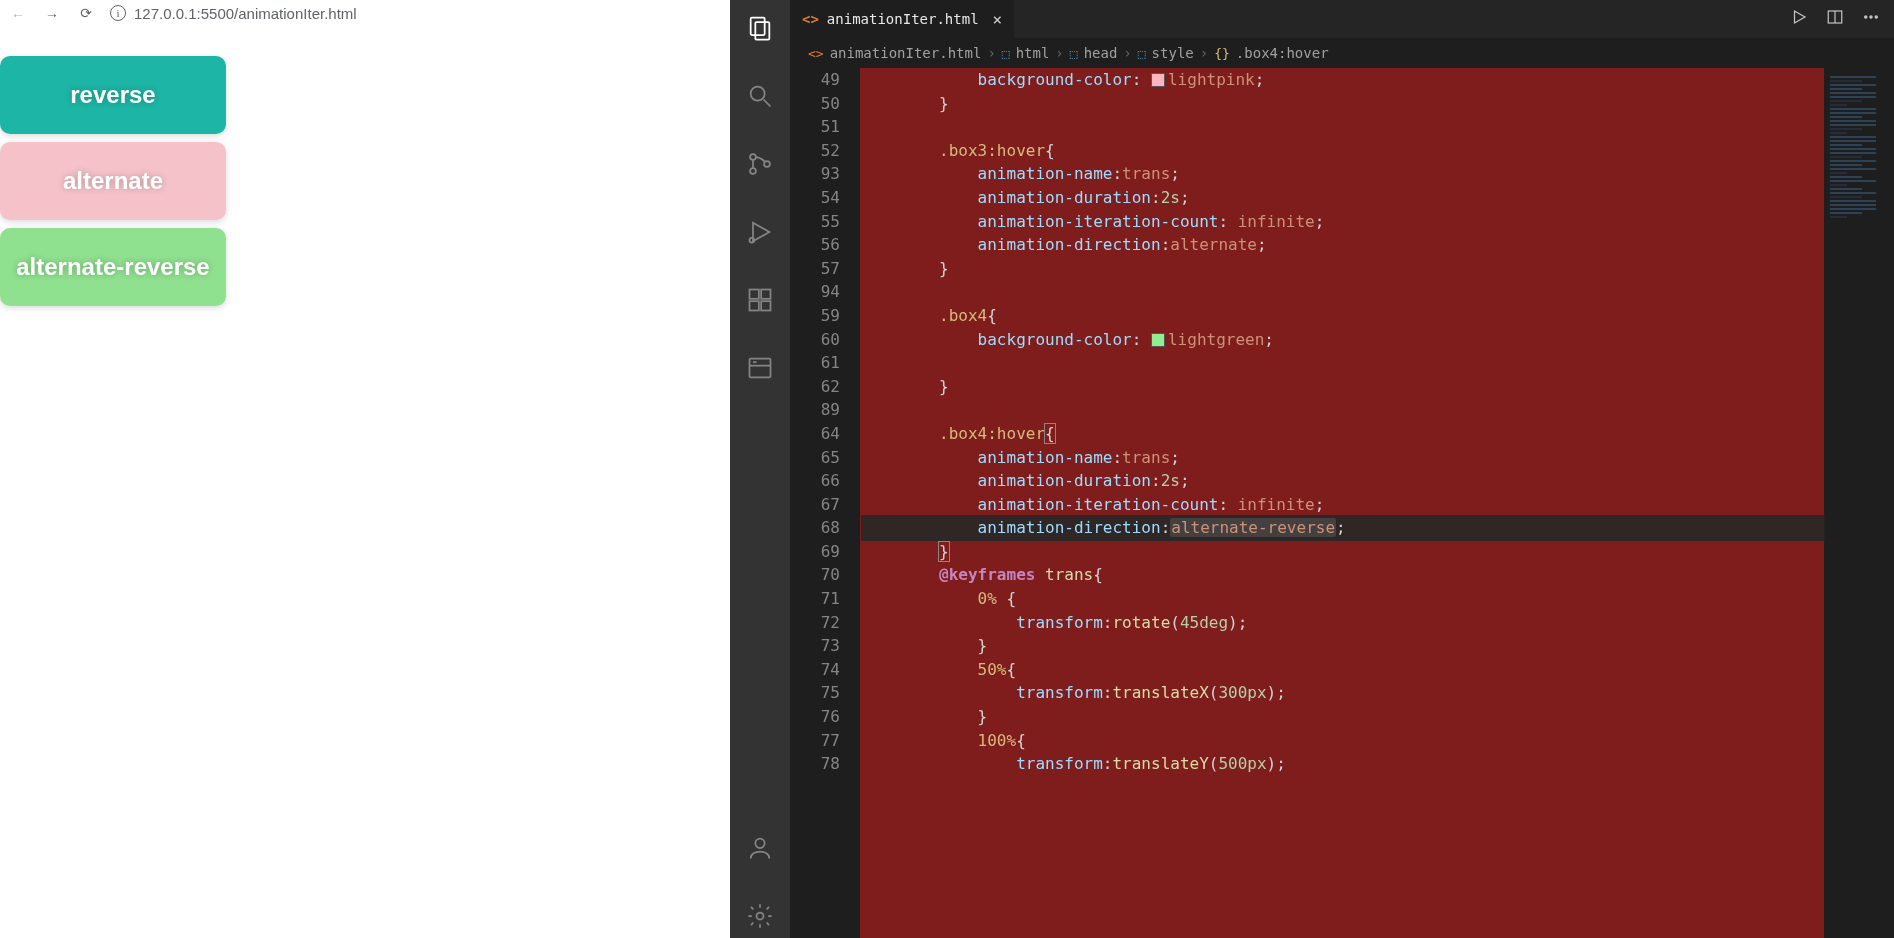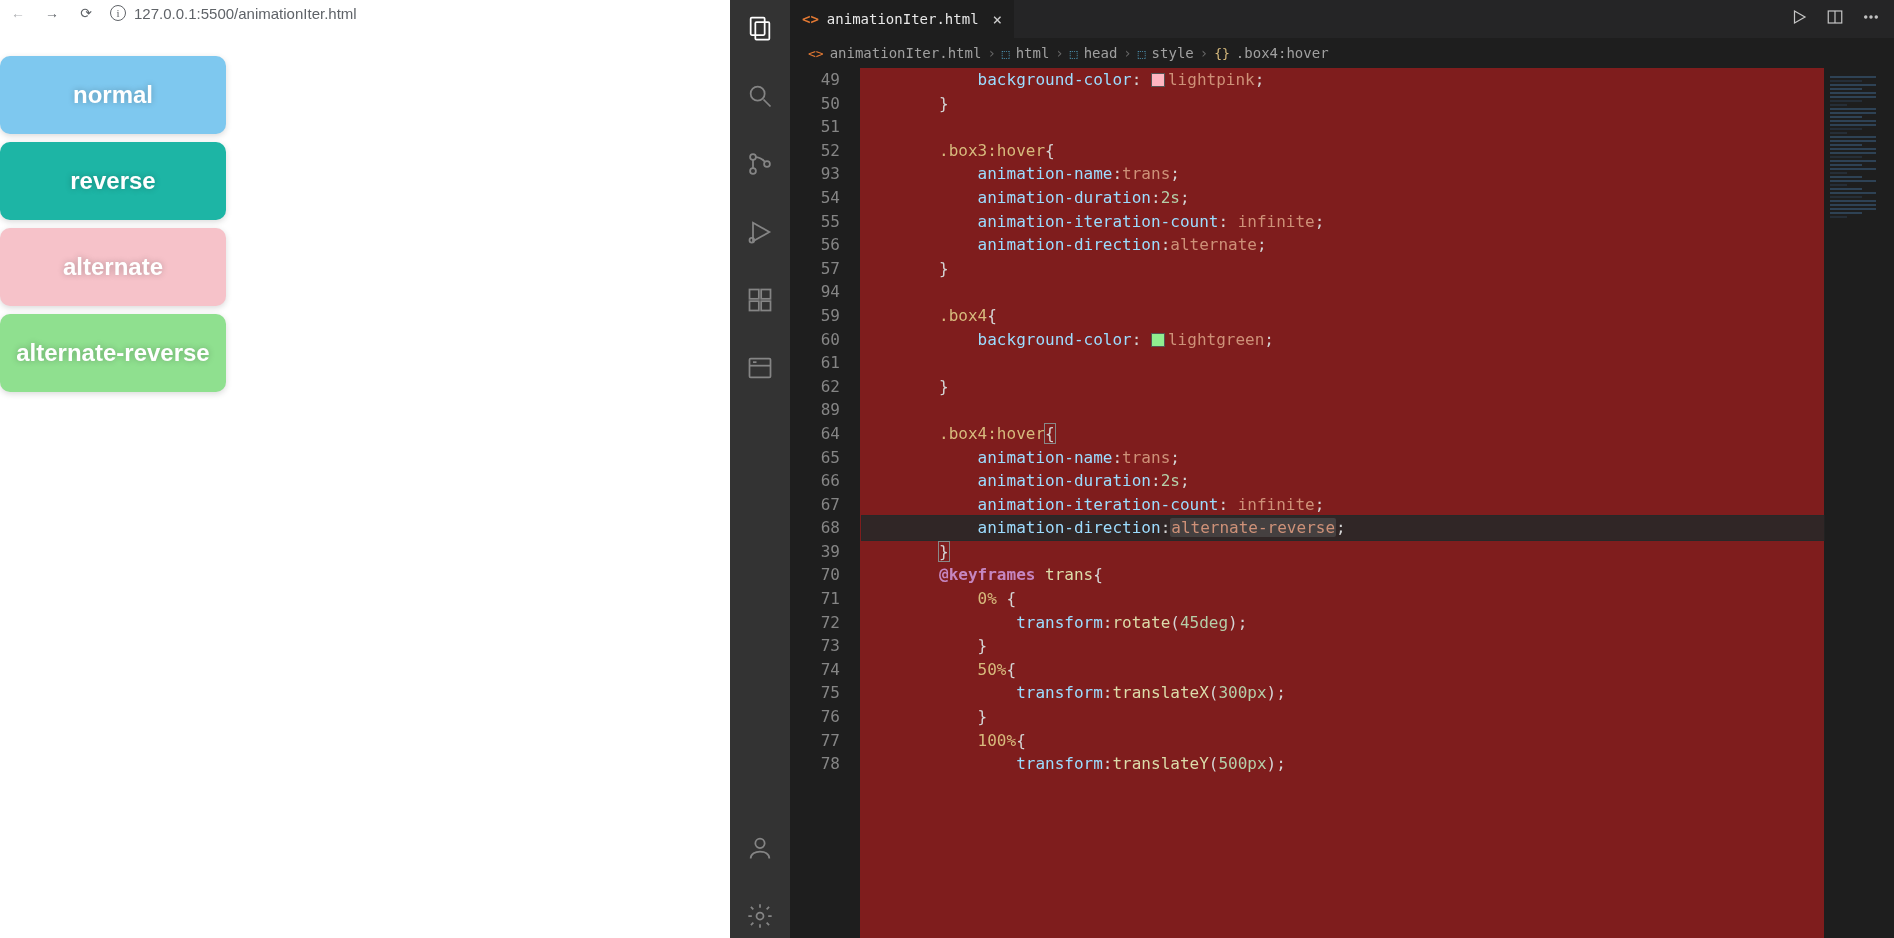--- a/index.html
+++ b/index.html
@@ -228,23 +228,20 @@
   <div class="browser-toolbar">
     <span class="nav-btn">←</span>
     <span class="nav-btn active">→</span>
     <span class="nav-btn active">⟳</span>
     <div class="url-bar">
       <span class="info-icon">i</span>
       <span>127.0.0.1:5500/animationIter.html</span>
     </div>
   </div>
   <div class="page-body">
-    <div class="box box1">
-        <span>normal</span>
-      </div>
     <div class="box box2">
         <span>reverse</span>
       </div>
     <div class="box box3">
         <span>alternate</span>
       </div>
     <div class="box box4">
         <span>alternate-reverse</span>
       </div>
   </div>
@@ -373,21 +370,21 @@
           <div>59</div>
           <div>60</div>
           <div>61</div>
           <div>62</div>
           <div>89</div>
           <div>64</div>
           <div>65</div>
           <div>66</div>
           <div>67</div>
           <div>68</div>
-          <div>39</div>
+          <div>69</div>
           <div>70</div>
           <div>71</div>
           <div>72</div>
           <div>73</div>
           <div>74</div>
           <div>75</div>
           <div>76</div>
           <div>77</div>
           <div>78</div>
         </div>

